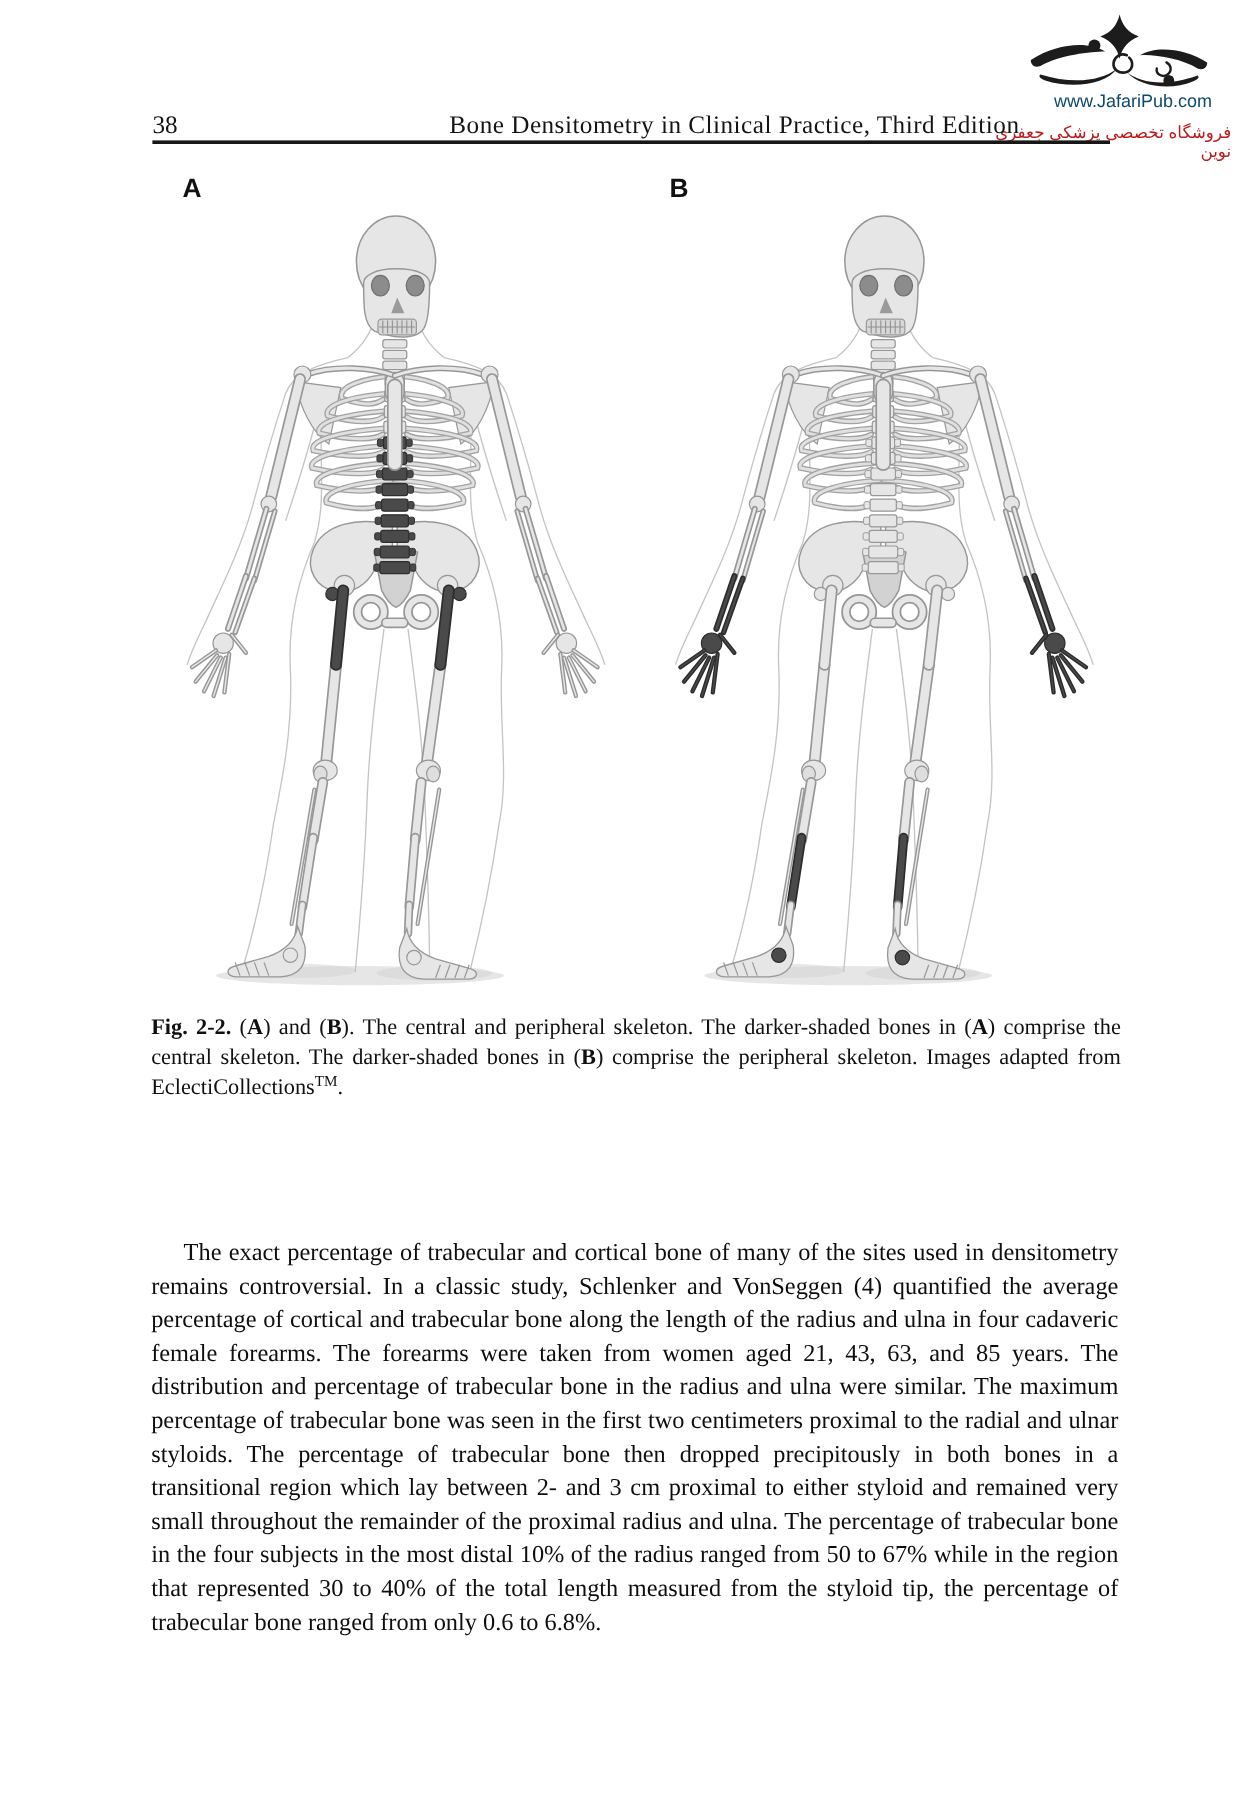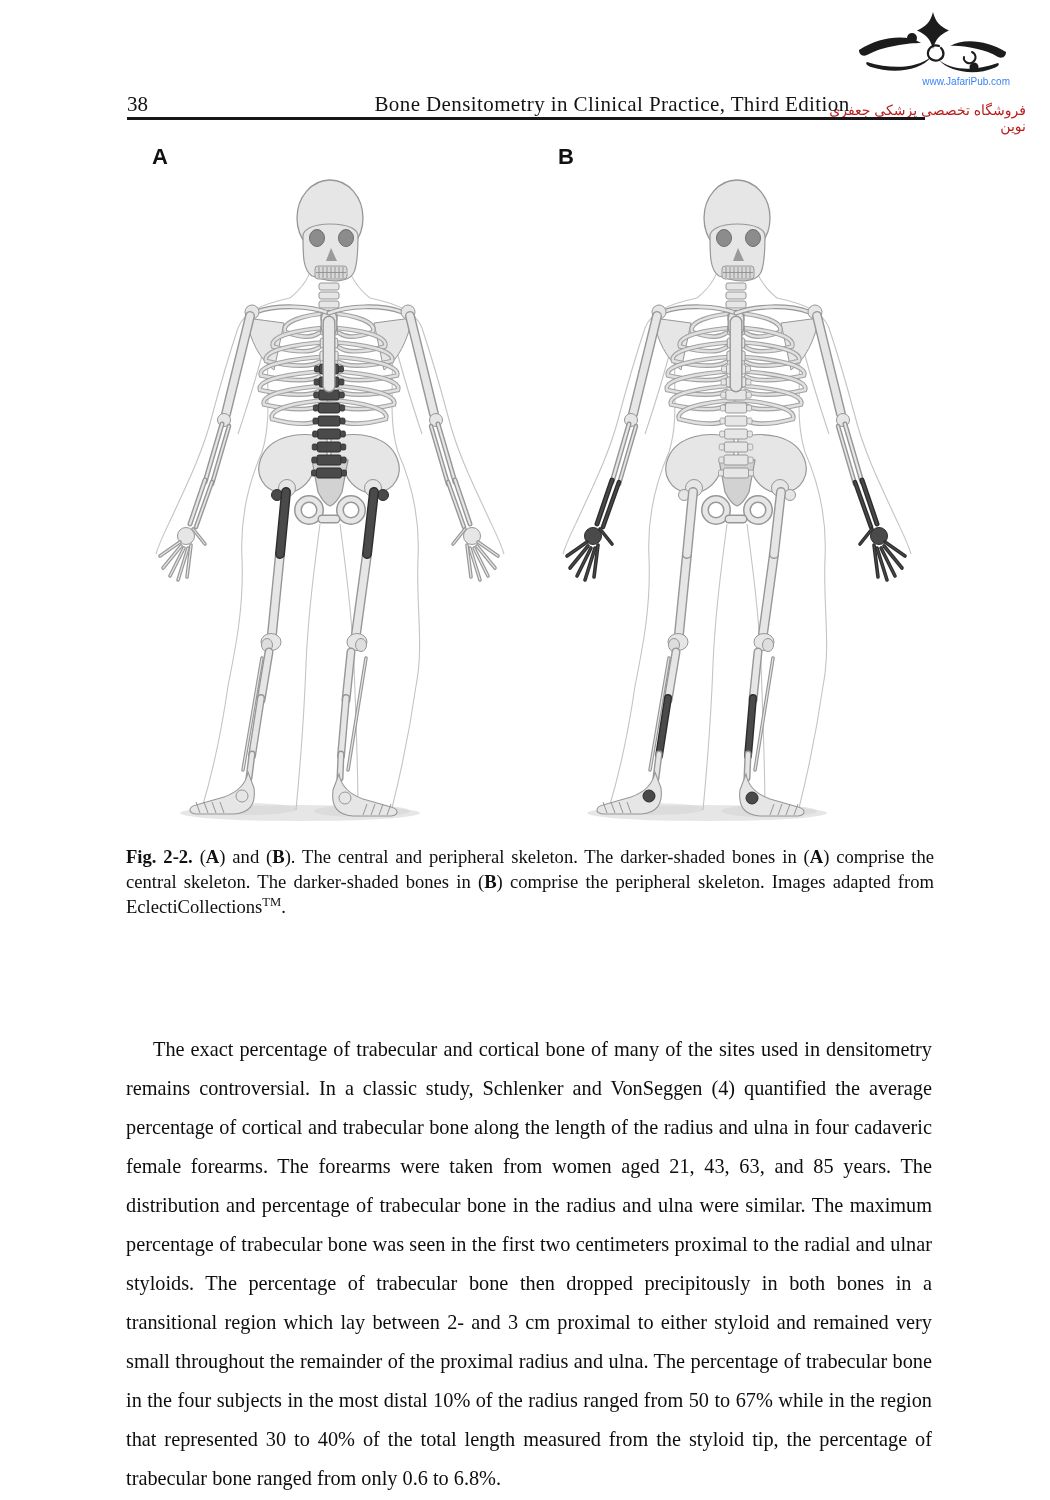--- a/index.html
+++ b/index.html
@@ -3,21 +3,21 @@
 <meta charset="utf-8">
 <style>
   html,body{margin:0;padding:0;background:#ffffff;}
   .page{position:relative;width:1050px;height:1500px;background:#ffffff;overflow:hidden;
         font-family:"Liberation Serif", serif;color:#111;}
 
   
   .brand{position:absolute;left:780px;top:8px;width:240px;z-index:1;}
   .brand-logo{position:absolute;left:75px;top:2px;width:155px;height:66px;}
   .brand-url{position:absolute;left:40px;top:68px;width:190px;text-align:right;
-             font-family:"Liberation Sans", sans-serif;font-size:10px;color:#3b82f6;}
+             font-family:"Liberation Sans", sans-serif;font-size:15px;color:#0c4a6e;}
   .brand-fa{position:absolute;left:26px;top:94px;width:220px;text-align:right;direction:rtl;
             font-family:"Liberation Sans", sans-serif;font-size:14px;color:#b91c1c;}
 
   
   .header{position:absolute;left:0;top:0;width:1050px;z-index:2;}
   .page-number{position:absolute;left:127px;top:92px;font-size:21px;color:#141414;}
   .running-title{position:absolute;left:300px;top:92px;width:624px;text-align:center;
                  font-size:21px;letter-spacing:0.4px;color:#141414;white-space:nowrap;}
   .header-rule{position:absolute;left:127px;top:117px;width:798px;height:2.6px;background:#171717;}
 
@@ -34,21 +34,21 @@
   sup{font-size:68%;vertical-align:super;line-height:0;}
 
   
   .heading{position:absolute;left:127px;top:995px;margin:0;font-weight:bold;color:#0d0d0d;
            font-size:23px;letter-spacing:0.6px;}
   .heading .hs{font-size:18.2px;letter-spacing:0.8px;}
   .heading .hsp{display:inline-block;width:8px;}
 
   
   .body-text{position:absolute;left:126px;top:1030px;width:806px;margin:0;
-             font-size:20.3px;line-height:39px;text-align:justify;text-indent:27px;color:#0e0e0e;}
+             font-size:20.3px;line-height:28px;text-align:justify;text-indent:27px;color:#0e0e0e;}
 </style>
 </head>
 <body>
 
 <div class="page">
 
   <div class="brand">
     <svg class="brand-logo" viewBox="0 0 155 66" aria-hidden="true">
       <g id="logo-art">
           <path d="M78,2 C80.5,12 85,16.5 94,20.5 C85,24.5 80.5,29 78,39 C75.5,29 71,24.5 62,20.5 C71,16.5 75.5,12 78,2 Z" fill="#1c1c1c"></path>

